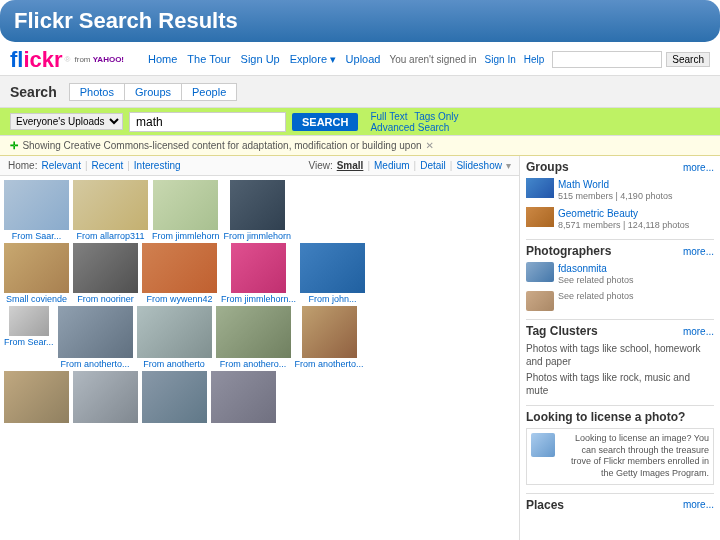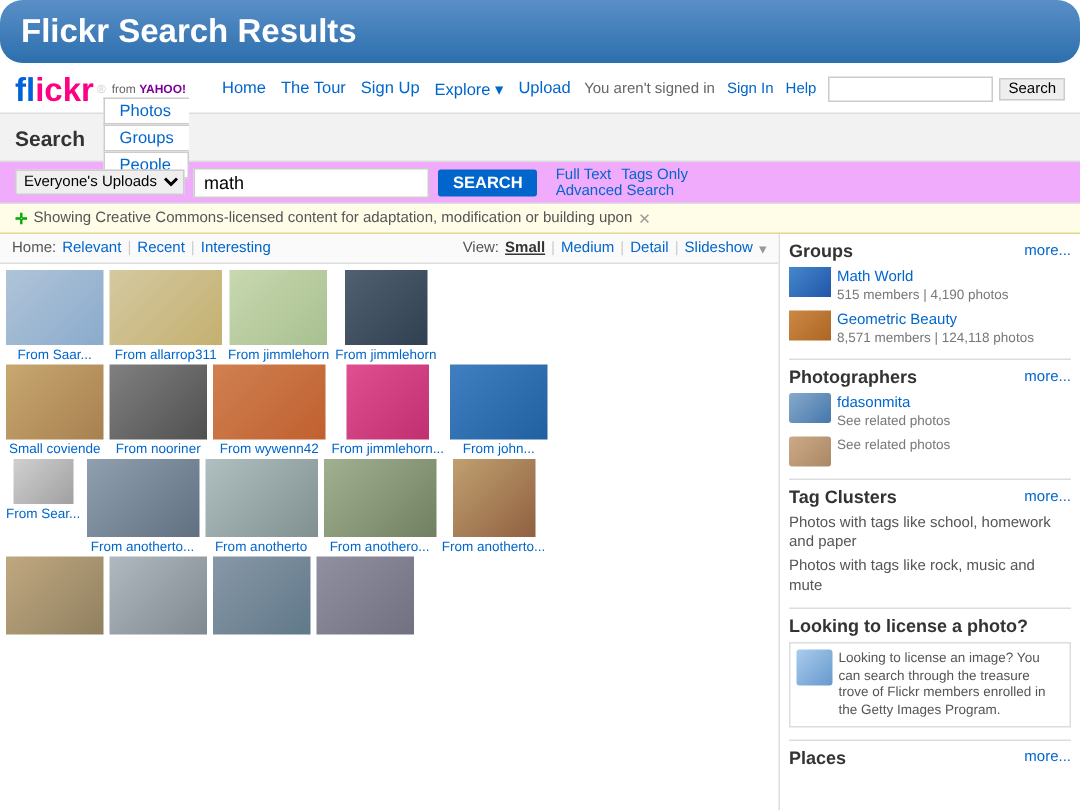--- a/index.html
+++ b/index.html
@@ -40,34 +40,34 @@
     #search-bar {
       background: #f2f2f2;
       border-bottom: 1px solid #ddd;
       padding: 5px 10px;
       display: flex;
       align-items: center;
       gap: 8px;
       height: 32px;
     }
     #search-label { font-size: 14px; font-weight: bold; color: #333; margin-right: 4px; }
-    #tabs { display: flex; gap: 0; flex-direction: column; }
+    #tabs { display: flex; gap: 0; }
     #tabs span {
       padding: 2px 10px;
       border: 1px solid #ccc;
       font-size: 11px;
       color: #06c;
       cursor: pointer;
       background: #fff;
       border-right: none;
     }
     #tabs span:last-child { border-right: 1px solid #ccc; }
 
     #search-input-row {
-      background: #f0abfc;
+      background: #bef264;
       border-bottom: 1px solid #ddd;
       padding: 4px 10px;
       display: flex;
       align-items: center;
       gap: 6px;
       height: 28px;
     }
     #scope-select { font-size: 11px; border: 1px solid #ccc; padding: 1px 2px; }
     #search-text-input { border: 1px solid #ccc; padding: 2px 6px; font-size: 12px; width: 180px; }
     #search-button { background: #06c; color: white; border: none; padding: 3px 10px; font-size: 12px; font-weight: bold; cursor: pointer; border-radius: 2px; }
@@ -444,21 +444,21 @@
     </div>
 
     <div class="sidebar-divider"></div>
 
     <div class="sidebar-section">
       <div class="sidebar-section-header">
         <span class="sidebar-section-title">Looking to license a photo?</span>
       </div>
       <div class="license-box">
         <div class="license-icon" style="background:linear-gradient(135deg,#aaccee,#6699cc);width:24px;height:24px;border-radius:2px;flex-shrink:0;"></div>
-        <div style="font-size:9px;color:#555;line-height:1.3;cursor:pointer;">Looking to license an image? You can search through the treasure trove of Flickr members enrolled in the Getty Images Program.</div>
+        <div style="font-size:9px;color:#555;line-height:1.3;cursor:pointer;text-align:right;">Looking to license an image? You can search through the treasure trove of Flickr members enrolled in the Getty Images Program.</div>
       </div>
     </div>
 
     <div class="sidebar-divider"></div>
 
     <div class="sidebar-section">
       <div class="sidebar-section-header">
         <span class="sidebar-section-title">Places</span>
         <span class="sidebar-more">more...</span>
       </div>

